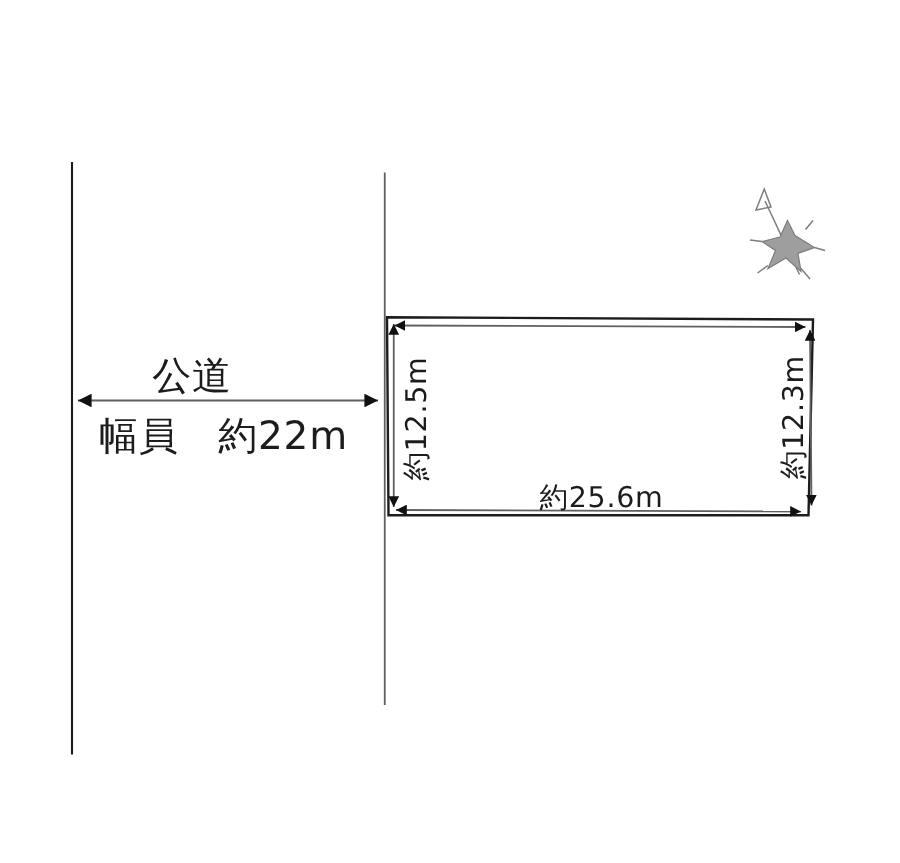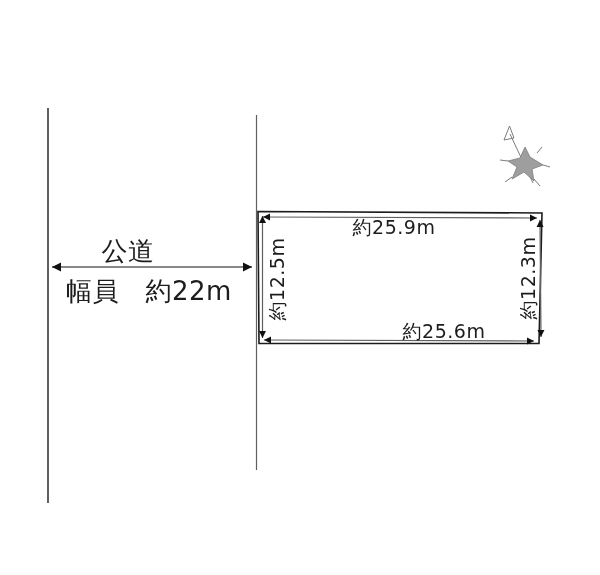--- a/index.html
+++ b/index.html
@@ -80,18 +80,17 @@
       <line class="compass-line" x1="512" y1="177" x2="505" y2="182"></line>
       <line class="compass-line" x1="508" y1="161" x2="500" y2="160"></line>
       <line class="compass-line" x1="537" y1="153" x2="542" y2="147"></line>
       <polygon class="compass-star" points="525,147 530,157 543,165 532,169 534,181 524,172 512,179 517,167 508,161 520,158"></polygon>
     </g>
   </svg>
 
   <div class="label road-label" style="left:128px; top:251px;">公道</div>
   <div class="label road-label" style="left:149px; top:291px;">幅員　約22m</div>
 
-  <div class="label dim-label" style="left:394px; top:228px;">約25.9m</div>
-  <div class="label dim-label" style="left:401px; top:332px;margin-left:43px;">約25.6m</div>
+  <div class="label dim-label" style="left:401px; top:332px;">約25.6m</div>
   <div class="label dim-label rot" style="left:278px; top:279px;">約12.5m</div>
   <div class="label dim-label rot" style="left:529px; top:278px;">約12.3m</div>
 
 </div>
 
 </body></html>

